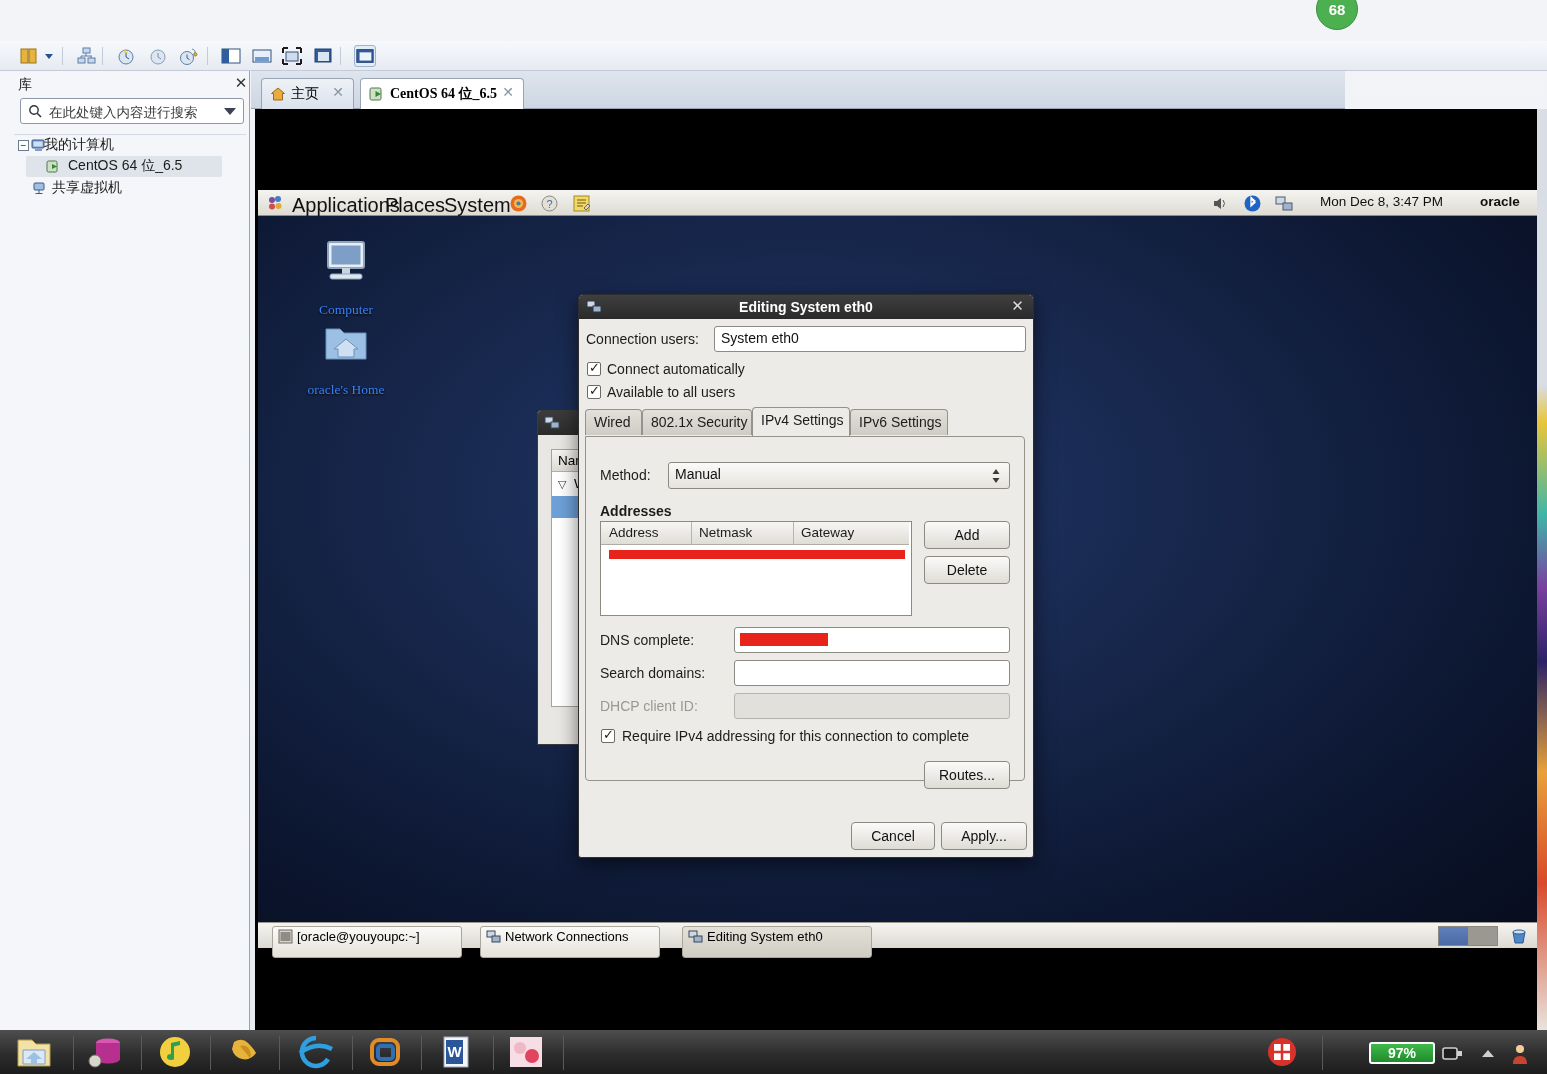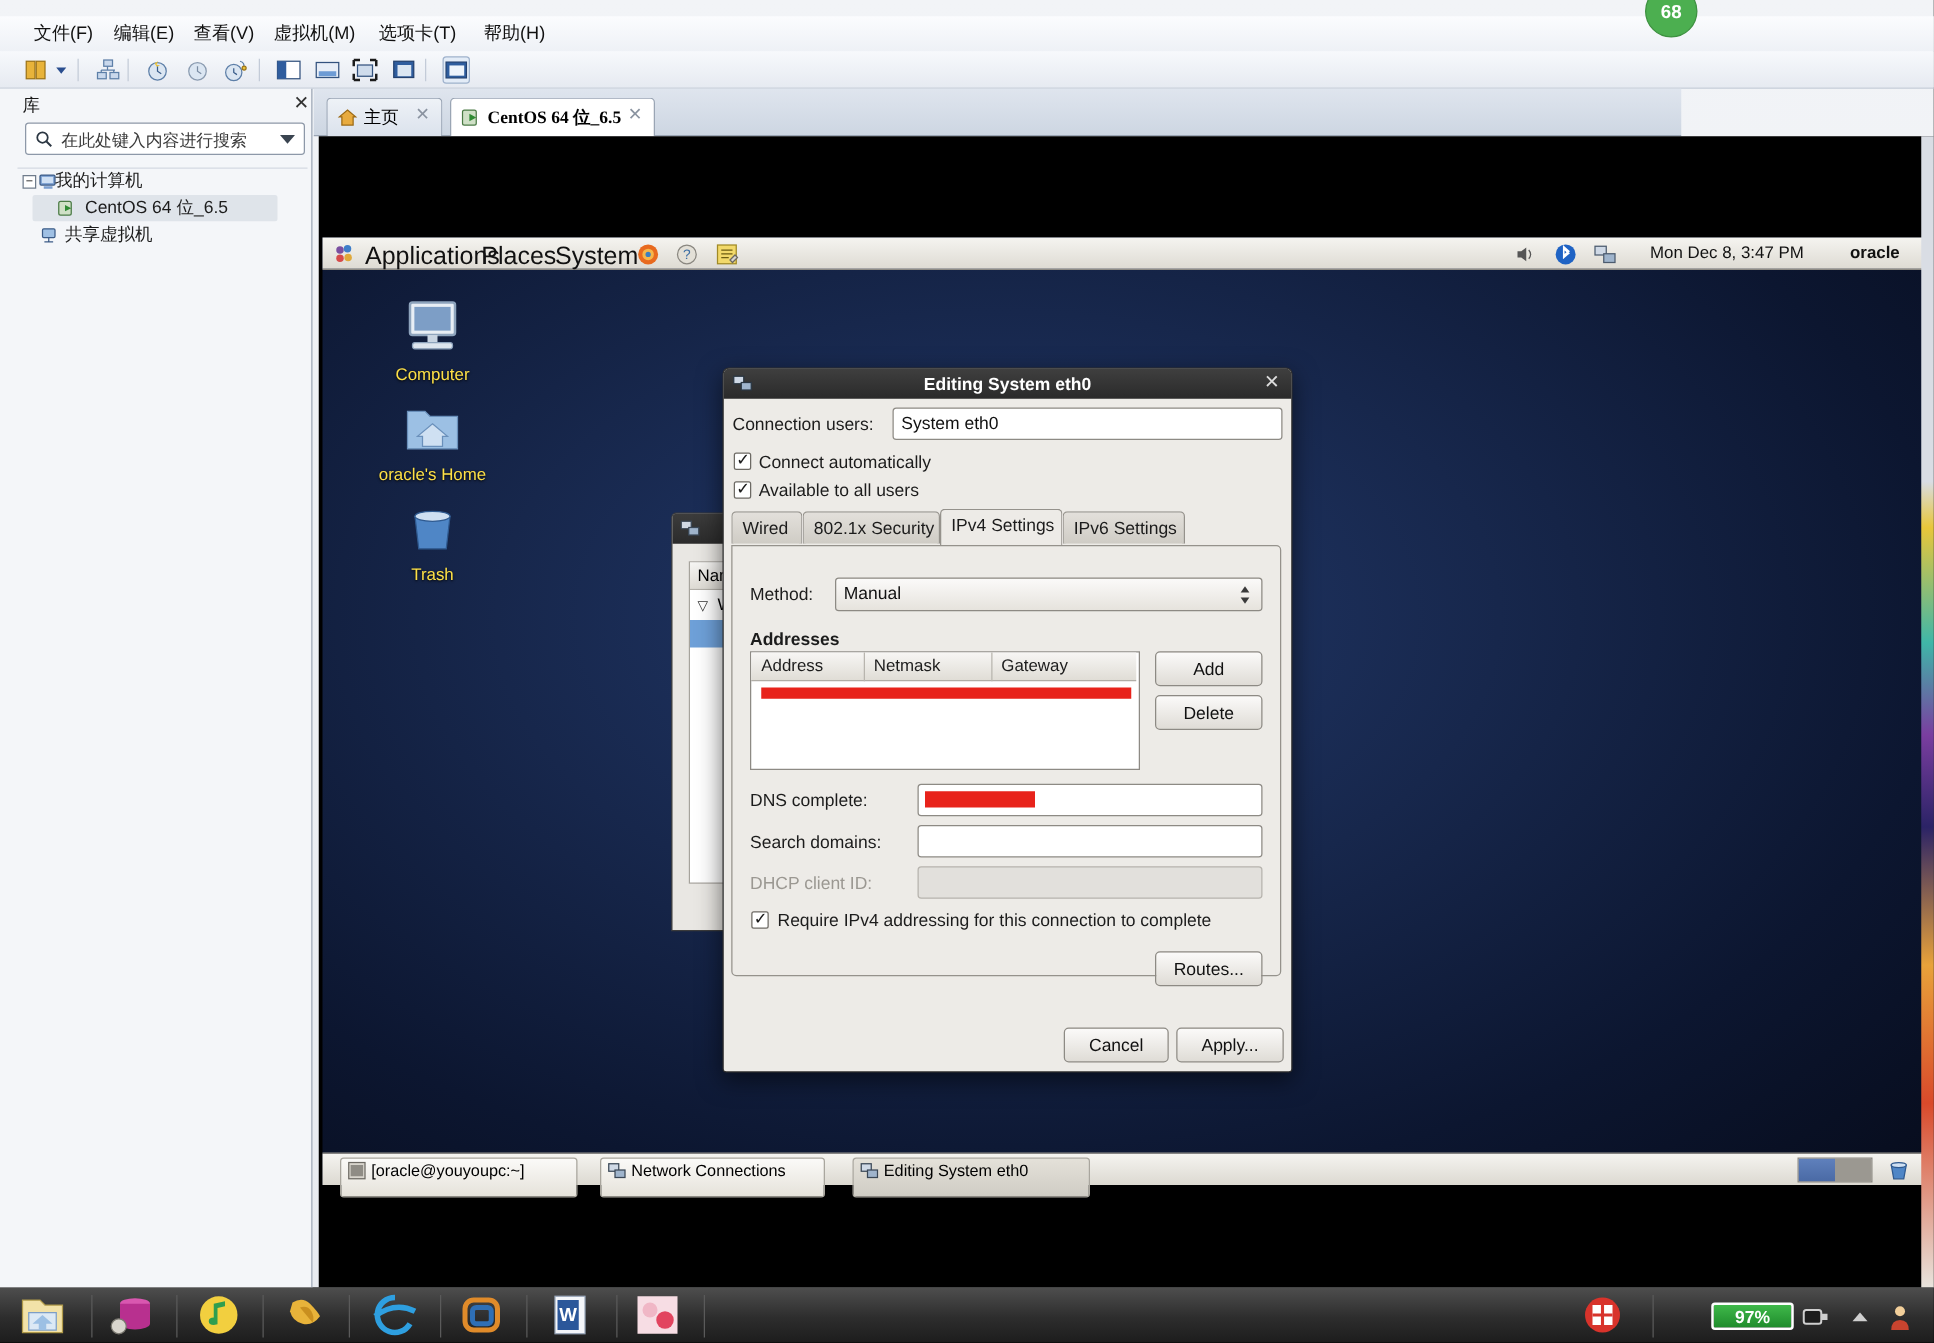--- a/index.html
+++ b/index.html
@@ -66,21 +66,21 @@
   
   #gpanel{ position:absolute; left:3px; top:81px; width:1286px; height:26px;
      background:linear-gradient(#f5f4f0,#dedbd3); border-bottom:1px solid #8f8c85; }
   #gpanel .gm{ position:absolute; top:4px; font-size:20px; color:#111; }
   #gpanel .gi{ position:absolute; top:4px; width:19px; height:19px; }
   #gpanel .gright{ position:absolute; top:4px; font-size:13.5px; color:#111; }
 
   
   .dicon{ position:absolute; width:100px; text-align:center; }
   .dicon .glyph{ width:56px; height:50px; margin:0 auto; position:relative; }
-  .dicon .dlbl{ margin-top:3px; font-size:13.5px; color:#fde047; text-shadow:0 1px 2px #000; }
+  .dicon .dlbl{ margin-top:13px; font-size:13.5px; color:#3b82f6; text-shadow:0 1px 2px #000;font-family:Liberation Serif, serif; }
 
   
   #gtask{ position:absolute; left:3px; top:813px; width:1286px; height:26px;
      background:linear-gradient(#f5f4f0,#dcd9d1); border-top:1px solid #9a978f; }
   .tbtn{ position:absolute; top:3px; height:32px; border:1px solid #a9a69e;
      border-radius:3px; background:linear-gradient(#fbfaf8,#e5e2da); }
   .tbtn.act{ background:linear-gradient(#e4e1d9,#cfccc4); }
   .tbtn .ti{ position:absolute; left:5px; top:2px; width:15px; height:15px; }
   .tbtn .tl{ position:absolute; left:24px; top:2px; font-size:13px; white-space:nowrap; }
   #wsswitch{ position:absolute; top:3px; height:20px; border:1px solid #8a8780; display:flex; }
@@ -153,28 +153,20 @@
      text-align:center; line-height:19px; }
   #rightstrip{ position:absolute; right:0; top:109px; width:10px; height:921px;
      background:linear-gradient(#d9dde4 0%, #d9dde4 30%, #e8c63a 34%, #3fb6a8 44%,
        #7a3ea0 52%, #2b2366 60%, #e8a23a 72%, #d94a2b 84%, #e8e4dd 100%); }
 </style>
 </head>
 <body>
 
 <div id="vmware-window">
 
-  <div id="menubar">
-    <div class="mi" style="left:20px">文件(F)</div>
-    <div class="mi" style="left:84px">编辑(E)</div>
-    <div class="mi" style="left:148px">查看(V)</div>
-    <div class="mi" style="left:212px">虚拟机(M)</div>
-    <div class="mi" style="left:296px">选项卡(T)</div>
-    <div class="mi" style="left:380px">帮助(H)</div>
-  </div>
 
   <div id="toolbar">
     <div class="tb-ico" style="left:18px">
       <svg width="22" height="22" viewBox="0 0 22 22">
           <rect x="3" y="4" width="7" height="14" fill="#e8b33a" stroke="#9c7418"></rect>
           <rect x="11" y="4" width="7" height="14" fill="#e8b33a" stroke="#9c7418"></rect>
         </svg>
     </div>
     <div class="tb-ico" style="left:42px;width:14px">
       <svg width="14" height="22" viewBox="0 0 14 22">
@@ -391,29 +383,20 @@
       <div class="dlbl">Computer</div>
     </div>
     <div class="dicon" style="left:41px; top:210px">
       <div class="glyph">
         <svg width="56" height="50" viewBox="0 0 56 50">
             <path d="M8 10 h14 l4 4 h22 v26 H8 z" fill="#9cc0e4" stroke="#6a90bb"></path>
             <path d="M28 20 L40 30 H36 V38 H20 V30 H16 Z" fill="#cfe0f2" stroke="#6a90bb"></path>
           </svg>
       </div>
       <div class="dlbl">oracle's Home</div>
-    </div>
-    <div class="dicon" style="left:41px; top:290px">
-      <div class="glyph">
-        <svg width="56" height="50" viewBox="0 0 56 50">
-            <path d="M14 14 h28 l-3 26 H17 z" fill="#4f86c6" stroke="#2f5a90"></path>
-            <ellipse cx="28" cy="14" rx="14" ry="4" fill="#cfe0f2" stroke="#2f5a90"></ellipse>
-          </svg>
-      </div>
-      <div class="dlbl">Trash</div>
     </div>
 
     <div id="ncwin" style="left:282px; top:301px">
       <div class="tbar">
         <span class="tbico">
           <svg width="16" height="16" viewBox="0 0 16 16">
               <rect x="1" y="2" width="8" height="6" fill="#cfd9e6" stroke="#3a4756"></rect>
               <rect x="7" y="7" width="8" height="6" fill="#9fb4cc" stroke="#3a4756"></rect>
             </svg>
         </span>

